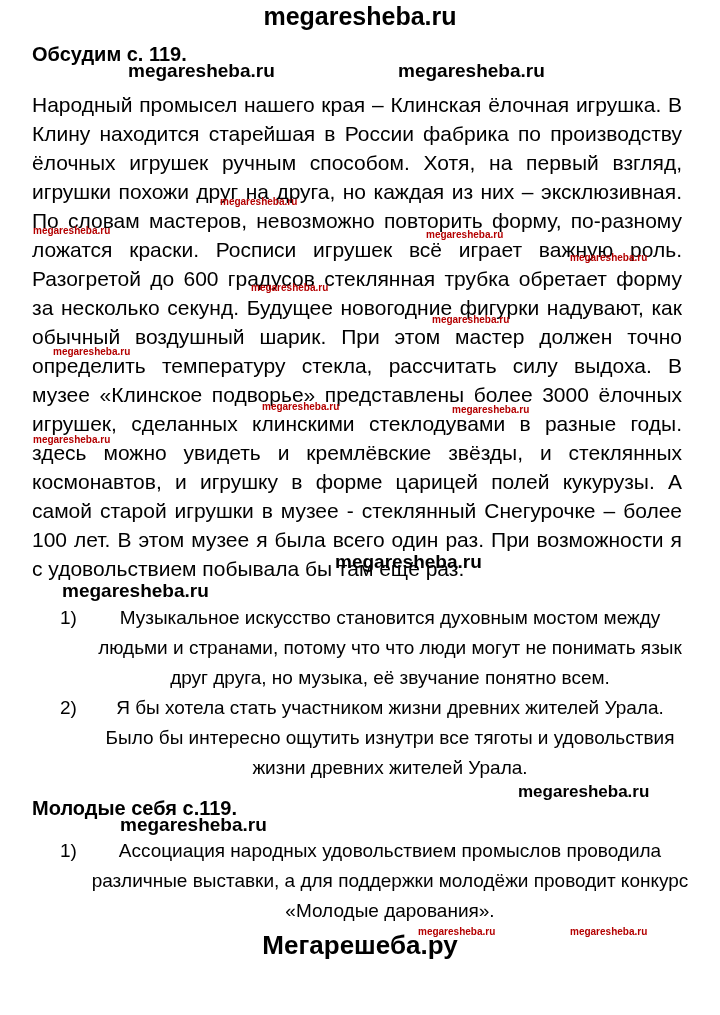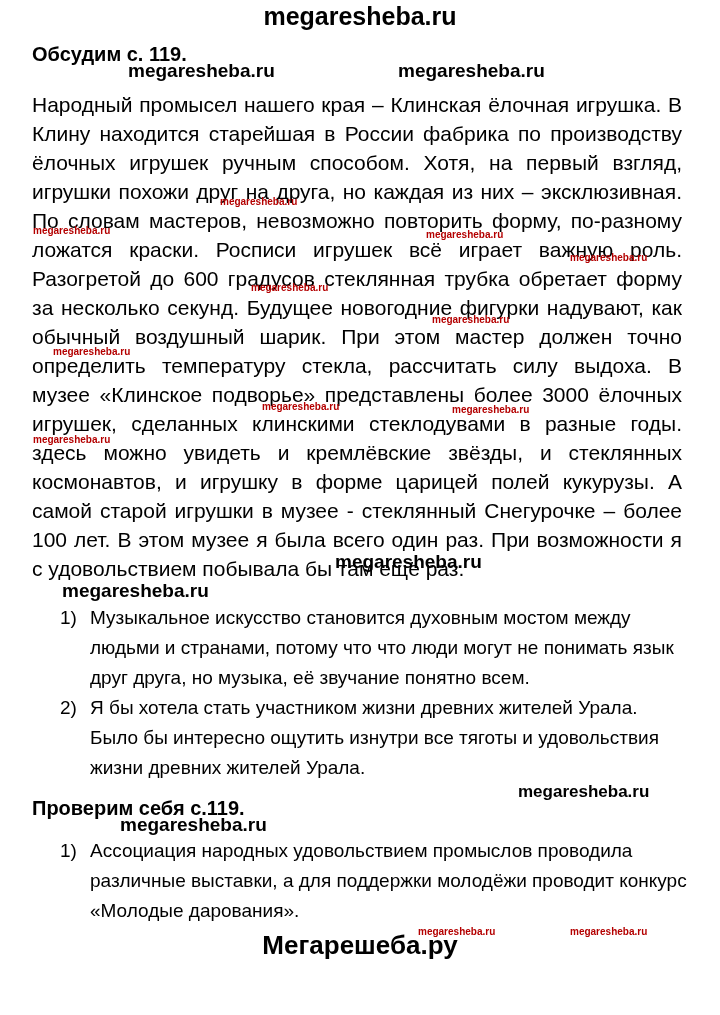--- a/index.html
+++ b/index.html
@@ -34,21 +34,21 @@
     text-align: justify;
   }
   .list {
     margin: 20px 30px 0 60px;
     font-size: 19px;
     line-height: 30px;
   }
   .list.proverim-list { margin-top: 16px; }
   .li { display: flex; }
   .li .num { width: 30px; flex: 0 0 30px; }
-  .li .txt { flex: 1; }
+  .li .txt { flex: 1; text-align: center; }
   .footer-brand {
     margin-top: 4px;
     text-align: center;
     font-size: 26px;
     font-weight: 700;
   }
   
   .wm {
     position: absolute;
     font-weight: 700;
@@ -92,21 +92,21 @@
     <div class="li">
       <span class="num">1)</span>
       <span class="txt">Музыкальное искусство становится духовным мостом между людьми и странами, потому что что люди могут не понимать язык друг друга, но музыка, её звучание понятно всем.</span>
     </div>
     <div class="li">
       <span class="num">2)</span>
       <span class="txt">Я бы хотела стать участником жизни древних жителей Урала. Было бы интересно ощутить изнутри все тяготы и удовольствия жизни древних жителей Урала.</span>
     </div>
   </div>
 
-  <h2 class="heading proverim">Проверим себя с.119.</h2>
+  <h2 class="heading proverim">Молодые себя с.119.</h2>
 
   <div class="list proverim-list">
     <div class="li">
       <span class="num">1)</span>
       <span class="txt">Ассоциация народных удовольствием промыслов проводила различные выставки, а для поддержки молодёжи проводит конкурс «Молодые дарования».</span>
     </div>
   </div>
 
   <div class="footer-brand">Мегарешеба.ру</div>
 

